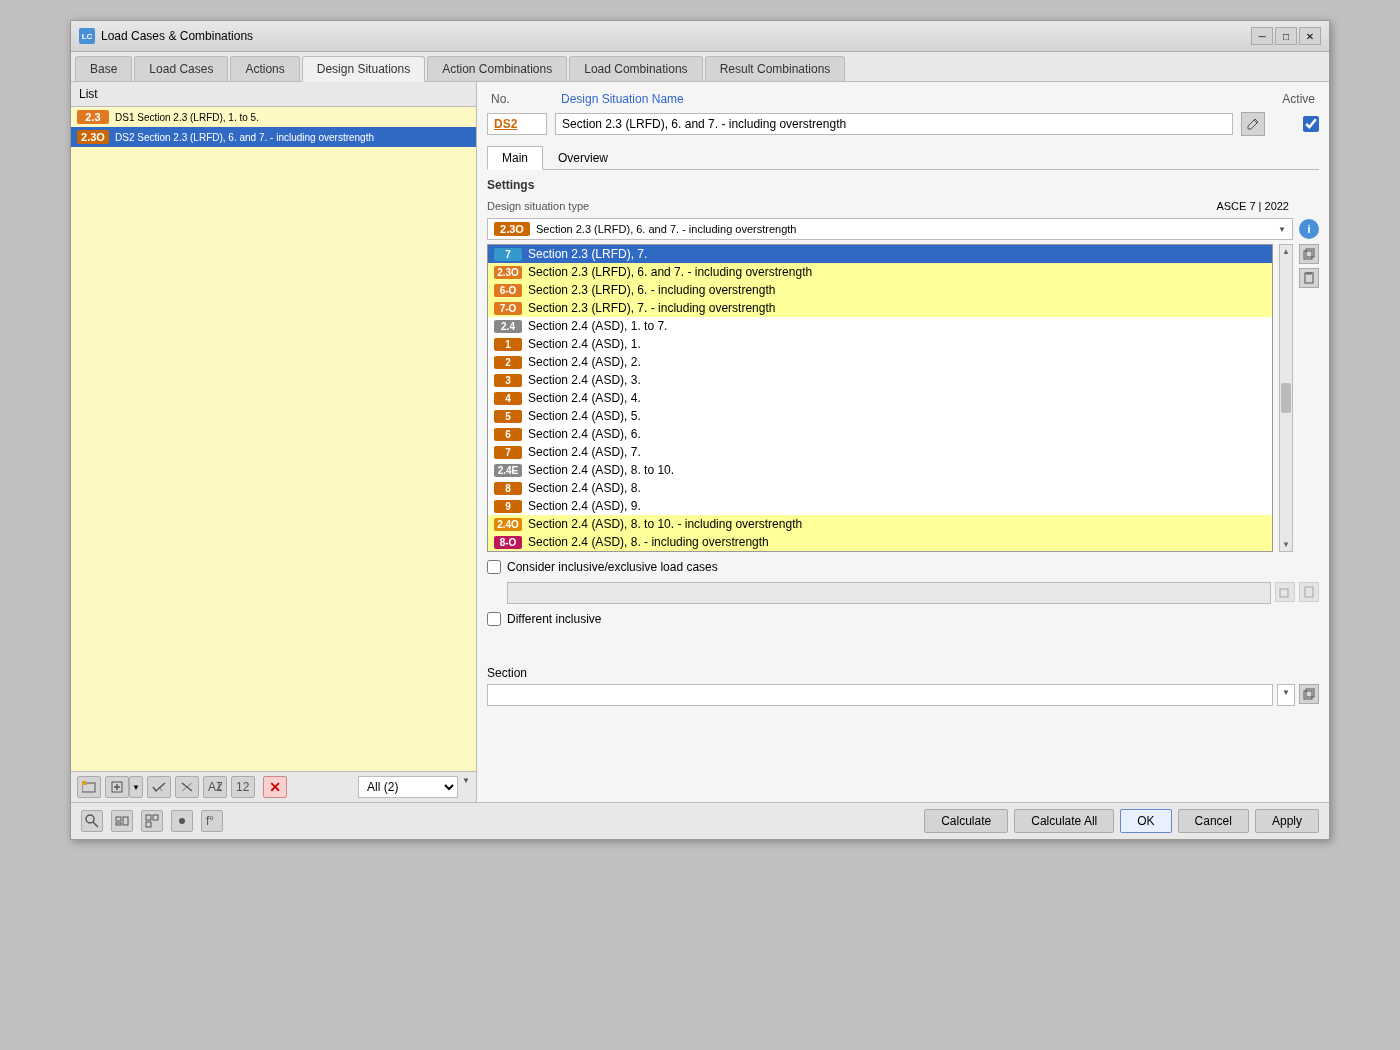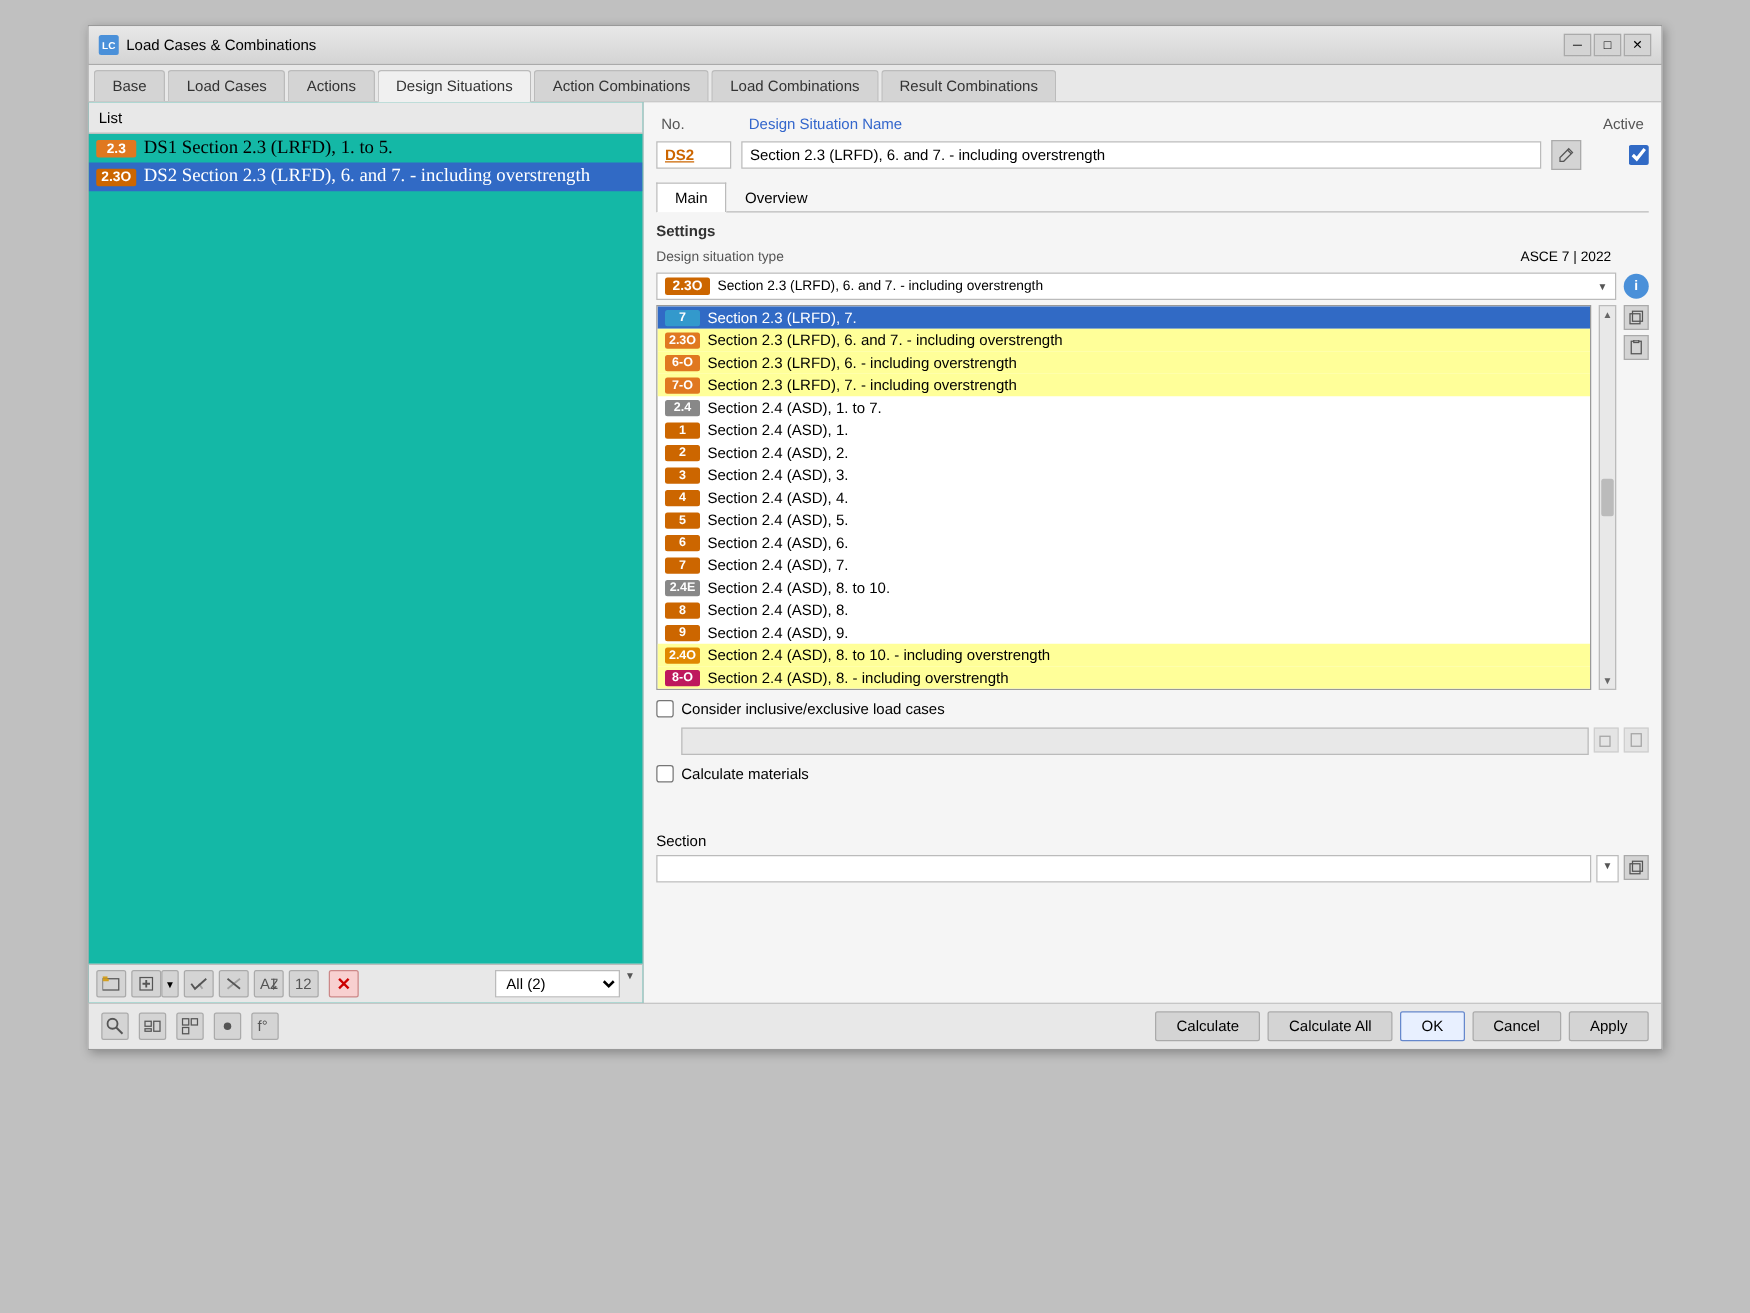--- a/index.html
+++ b/index.html
@@ -8,21 +8,21 @@
     .title-bar { background: linear-gradient(to bottom, #e8e8e8, #d4d4d4); padding: 6px 8px; display: flex; align-items: center; justify-content: space-between; border-bottom: 1px solid #aaa; }
     .title-bar-left { display: flex; align-items: center; gap: 6px; }
     .title-icon { width: 16px; height: 16px; background: #4a90d9; border-radius: 2px; display: flex; align-items: center; justify-content: center; color: white; font-size: 9px; }
     .title-text { font-size: 12px; font-weight: normal; }
     .window-controls { display: flex; gap: 2px; }
     .win-btn { width: 22px; height: 18px; background: #d4d4d4; border: 1px solid #aaa; cursor: pointer; display: flex; align-items: center; justify-content: center; font-size: 10px; }
     .tab-bar { display: flex; background: #e8e8e8; border-bottom: 1px solid #bbb; padding: 0 4px; padding-top: 4px; gap: 2px; }
     .tab { padding: 5px 14px; cursor: pointer; border: 1px solid #bbb; border-bottom: none; background: #d4d4d4; color: #333; border-radius: 3px 3px 0 0; }
     .tab.active { background: #f0f0f0; border-bottom: 1px solid #f0f0f0; margin-bottom: -1px; z-index: 1; font-weight: 500; }
     .main-content { display: flex; height: 720px; }
-    .left-panel { width: 444px; border-right: 1px solid #bbb; display: flex; flex-direction: column; background: #14b8a6; }
+    .left-panel { width: 406px; border-right: 1px solid #bbb; display: flex; flex-direction: column; background: #fef9c3; }
     .list-header { padding: 5px 8px; background: #e8e8e8; border-bottom: 1px solid #bbb; font-weight: 500; }
     .list-items { flex: 1; overflow-y: auto; }
     .list-item { display: flex; align-items: center; padding: 3px 6px; gap: 6px; cursor: pointer; }
     .list-item.selected { background: #316ac5; color: white; }
     .ds-badge { min-width: 32px; padding: 1px 4px; text-align: center; color: white; font-size: 11px; font-weight: bold; border-radius: 2px; }
     .badge-orange { background: #e07820; }
     .badge-darkorange { background: #cc6600; }
     .left-toolbar { padding: 4px 6px; border-top: 1px solid #bbb; background: #e8e8e8; display: flex; align-items: center; gap: 4px; }
     .toolbar-btn { width: 24px; height: 22px; background: #d4d4d4; border: 1px solid #aaa; cursor: pointer; display: flex; align-items: center; justify-content: center; font-size: 10px; border-radius: 2px; }
     .toolbar-btn.red { color: #cc0000; }
@@ -54,21 +54,21 @@
     .comment-section { margin-top: 10px; }
     .comment-label { font-weight: 500; margin-bottom: 4px; }
     .comment-input-row { display: flex; gap: 4px; }
     .comment-input { flex: 1; padding: 3px 6px; border: 1px solid #bbb; background: white; }
     .footer { display: flex; align-items: center; justify-content: space-between; padding: 6px 10px; border-top: 1px solid #bbb; background: #e8e8e8; }
     .footer-left { display: flex; gap: 8px; }
     .footer-btn { width: 22px; height: 22px; border: 1px solid #aaa; background: #d4d4d4; cursor: pointer; display: flex; align-items: center; justify-content: center; font-size: 11px; border-radius: 2px; }
     .footer-right { display: flex; gap: 6px; }
     .action-btn { padding: 4px 16px; border: 1px solid #aaa; background: #d4d4d4; cursor: pointer; border-radius: 2px; }
     .action-btn.primary { background: #e8f0ff; border-color: #6688cc; }
-    .ds-name-col { font-size: 15px; font-family: Liberation Serif, serif; }
+    .ds-name-col { font-size: 10px; }
     .header-labels { display: flex; gap: 10px; margin-bottom: 6px; font-size: 11px; color: #555; padding: 0 4px; }
     .hl-no { width: 60px; }
     .hl-name { flex: 1; }
     .hl-active { width: 80px; text-align: right; }
   </style>
 </head>
 <body>
 
 <div class="window">
 
@@ -335,21 +335,21 @@
         </button>
         <button class="sm-btn" style="opacity:0.5;">
           <svg width="12" height="12" viewBox="0 0 12 12">
               <rect x="2" y="1" width="8" height="10" fill="none" stroke="#555" stroke-width="1"></rect>
             </svg>
         </button>
       </div>
 
       <div class="checkbox-row">
         <input type="checkbox" style="width: 14px; height: 14px;">
-        <span>Calculate materials</span>
+        <span>Different inclusive</span>
       </div>
 
       <div class="comment-section" style="margin-top:40px;">
         <div class="comment-label">Section</div>
         <div class="comment-input-row">
           <input type="text" class="comment-input" style="flex: 1 1 0%; padding: 3px 6px; border: 1px solid rgb(187, 187, 187); background: white;">
           <span style="font-size:8px; color:#555; border:1px solid #bbb; background:white; padding:3px 4px; cursor:pointer;">▼</span>
           <button class="sm-btn">
             <svg width="12" height="12" viewBox="0 0 12 12">
                 <rect x="1" y="3" width="8" height="8" fill="none" stroke="#555" stroke-width="1"></rect>

